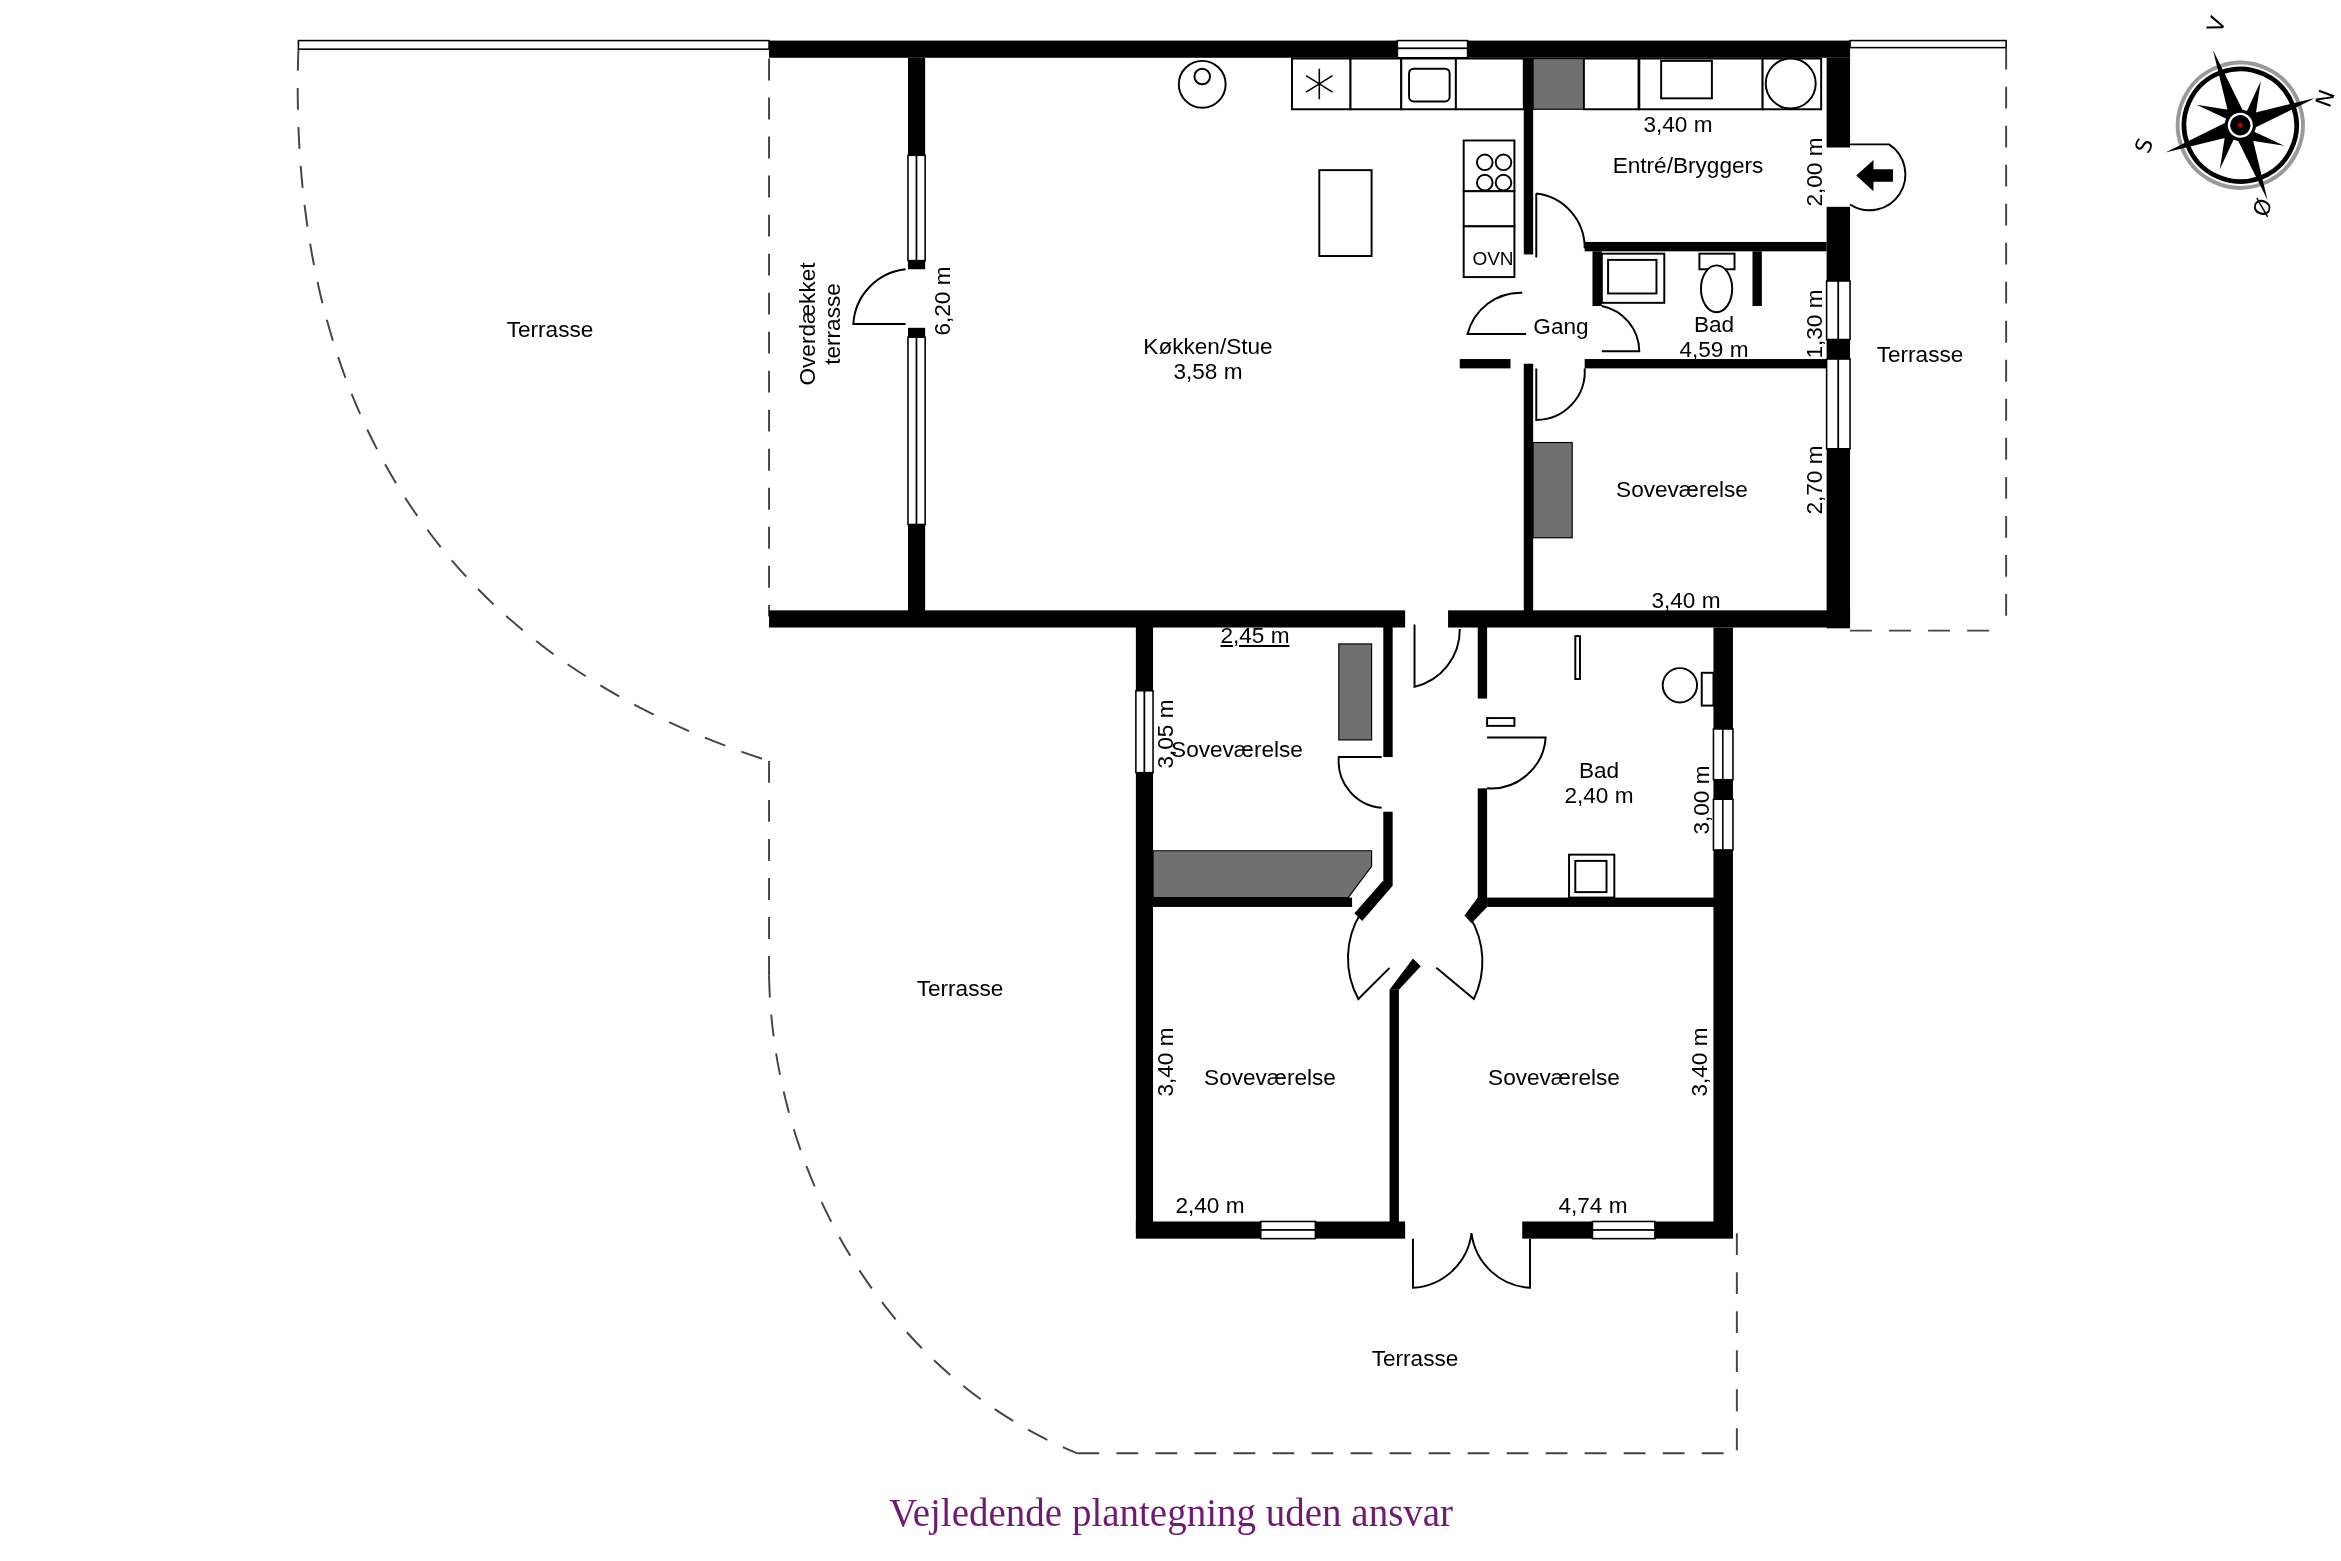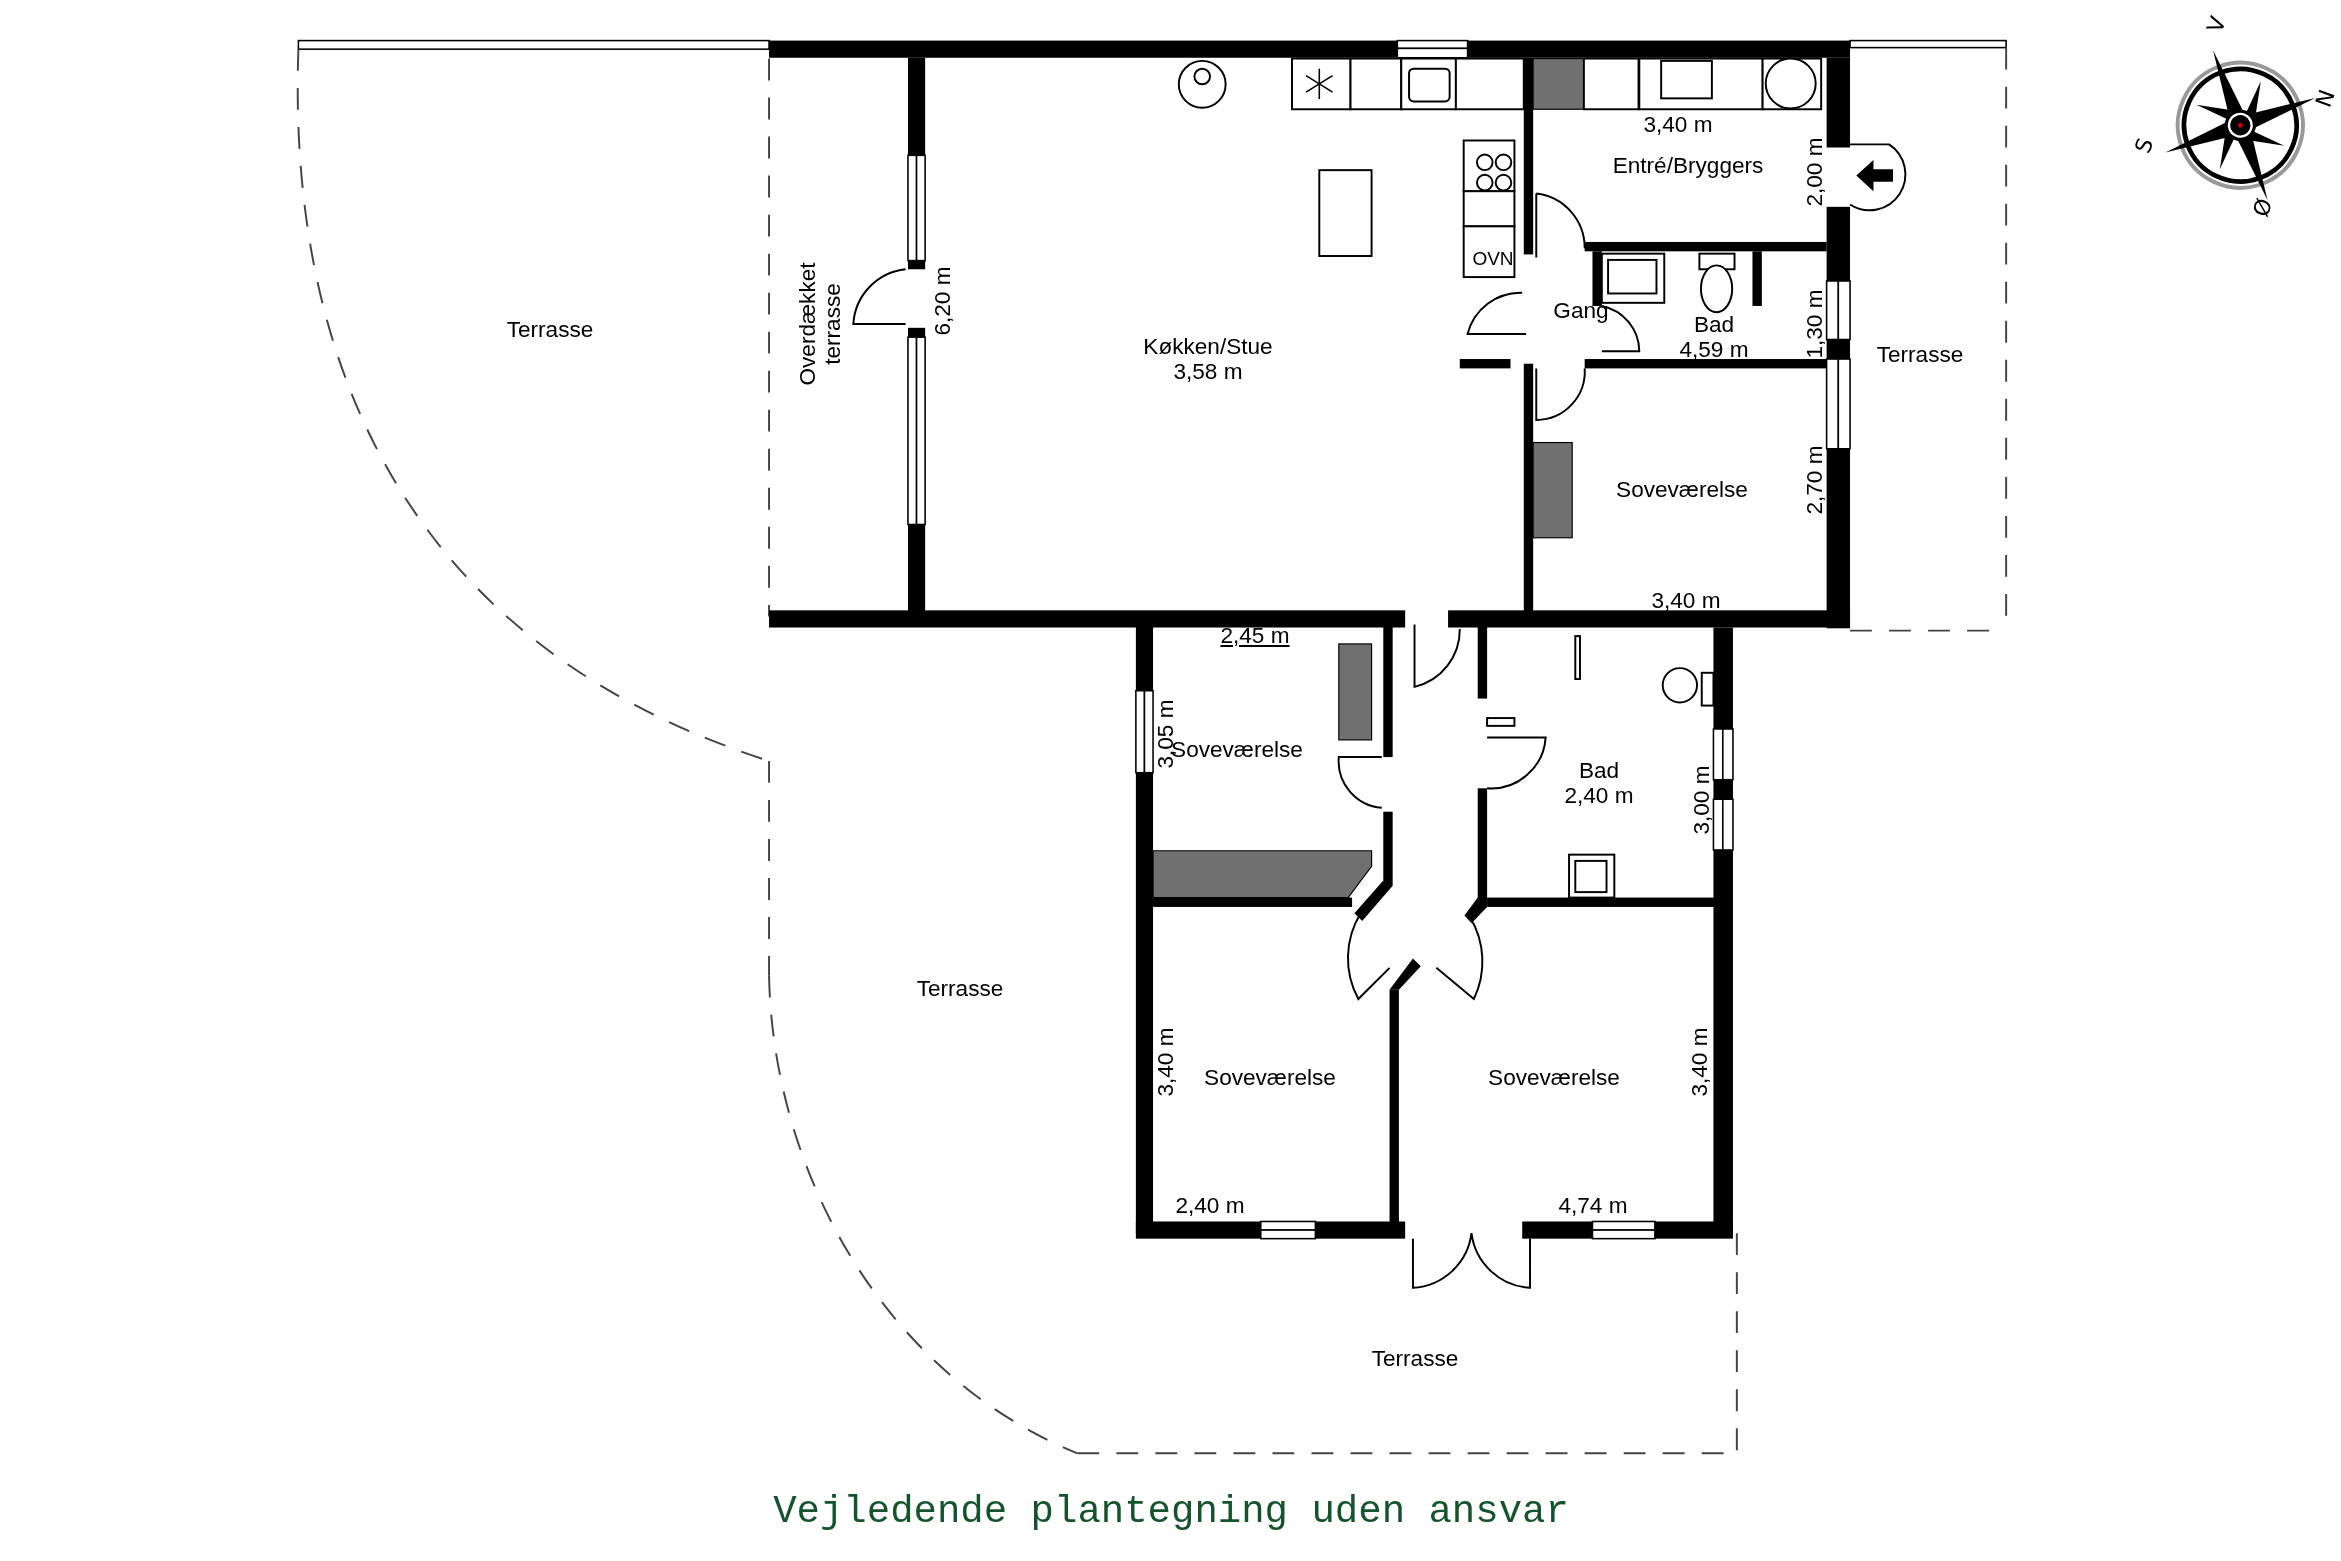--- a/index.html
+++ b/index.html
@@ -7,21 +7,21 @@
   svg { position: absolute; left: 0; top: 0; }
   .wall { fill: #000; }
   .win { fill: #fff; stroke: #000; stroke-width: 2; }
   .thin { fill: none; stroke: #000; stroke-width: 2.5; }
   .dash { fill: none; stroke: #444; stroke-width: 2.5; stroke-dasharray: 28 22; }
   .furn { fill: #fff; stroke: #000; stroke-width: 2.5; }
   .grey { fill: #707070; stroke: #000; stroke-width: 1.5; }
   .label { position: absolute; font-family: "Liberation Sans", sans-serif; font-size: 22.6px; color: #000; white-space: nowrap; transform: translate(-50%, -50%); text-align: center; line-height: 25px; }
   .dim { position: absolute; font-family: "Liberation Sans", sans-serif; font-size: 22.6px; color: #000; white-space: nowrap; transform: translate(-50%, -50%); }
   .vert { transform: translate(-50%, -50%) rotate(-90deg); }
-  .caption { position: absolute; left: 1171px; top: 1512px; transform: translate(-50%, -50%); font-size: 39px; font-family: Liberation Mono, monospace; color: #14532d; white-space: nowrap; }
+  .caption { position: absolute; left: 1171px; top: 1512px; transform: translate(-50%, -50%); font-size: 39px; font-family: Liberation Serif, serif; color: #701a75; white-space: nowrap; }
   .compass { position: absolute; left: 2123px; top: 7.8px; width: 219px; height: 211px; }
   .compass-letter { position: absolute; font-family: "DejaVu Sans", sans-serif; font-size: 22px; color: #000; }
 </style>
 </head>
 <body>
 
 <svg width="2342" height="1561" viewBox="0 0 3000 2000" xmlns="http://www.w3.org/2000/svg">
 
   <g>
     <rect x="382" y="52" width="603" height="11" class="win"></rect>
@@ -217,21 +217,21 @@
   <span>Køkken/Stue</span><br>
   <span>3,58 m</span>
 </div>
 
 <div class="label" style="left:1493px; top:258px; font-size:19px;text-align:right;">OVN</div>
 
 <div class="dim" style="left:1678px; top:125px;">3,40 m</div>
 <div class="label" style="left:1675px; top:165px;margin-left:13px;">Entré/Bryggers</div>
 <div class="dim vert" style="left:1815px; top:172px;">2,00 m</div>
 
-<div class="label" style="left:1561px; top:310px;margin-left:20px;">Gang</div>
+<div class="label" style="left:1561px; top:326px;">Gang</div>
 
 <div class="label" style="left:1714px; top:337px;">
   <span>Bad</span><br>
   <span>4,59 m</span>
 </div>
 <div class="dim vert" style="left:1815px; top:324px;">1,30 m</div>
 
 <div class="label" style="left:1920px; top:354px;">Terrasse</div>
 
 <div class="label" style="left:1682px; top:489px;">Soveværelse</div>

